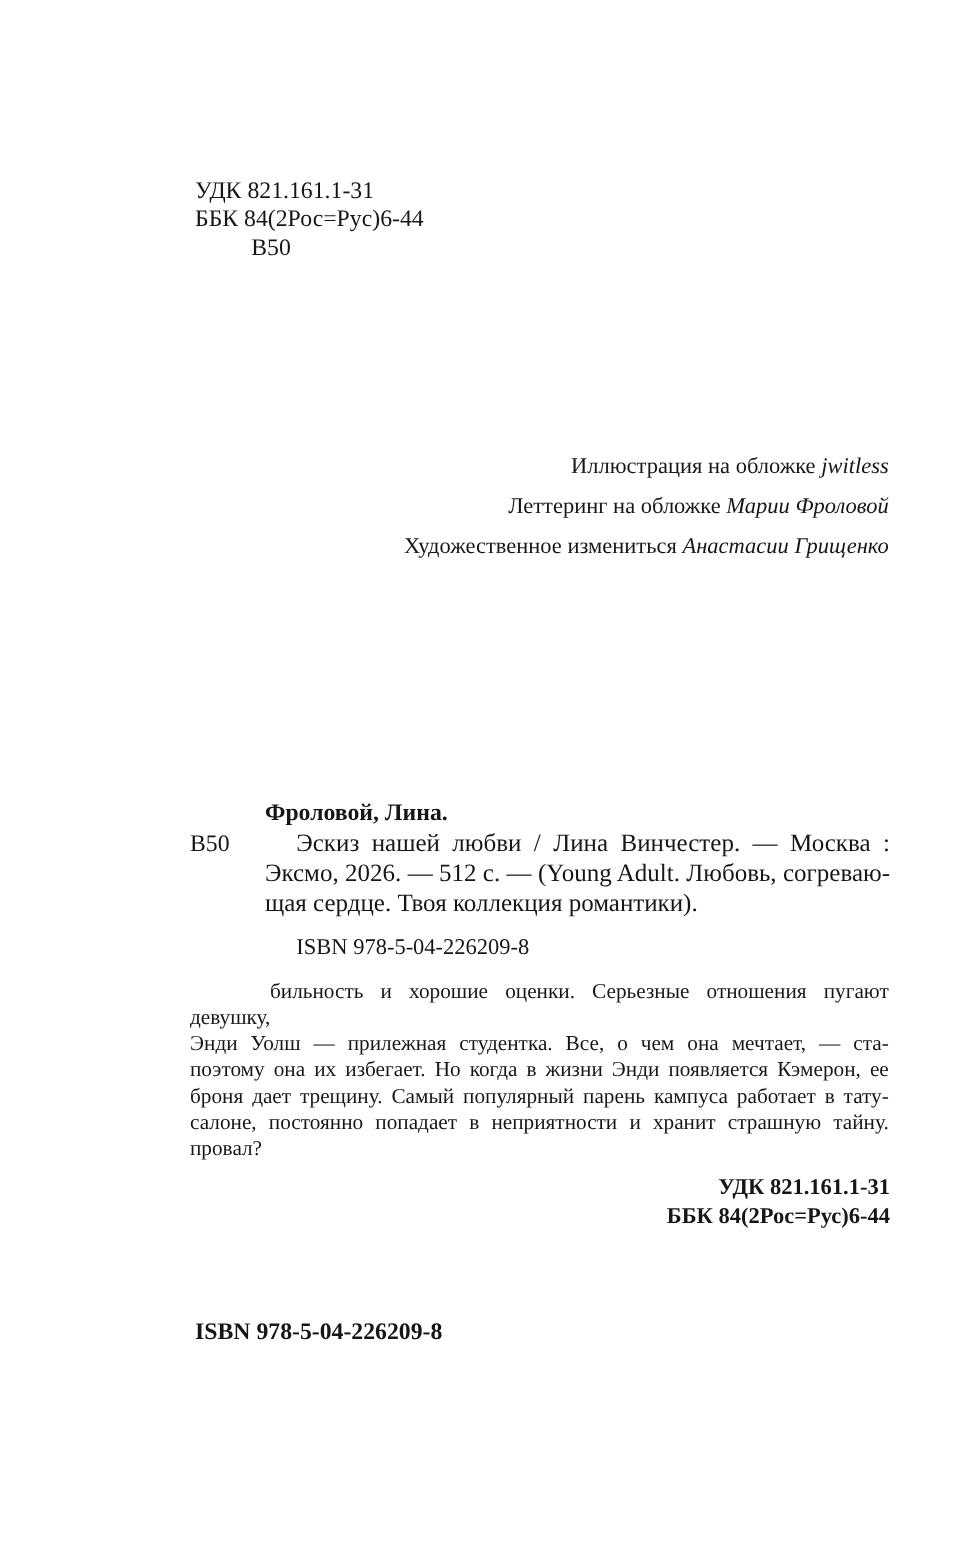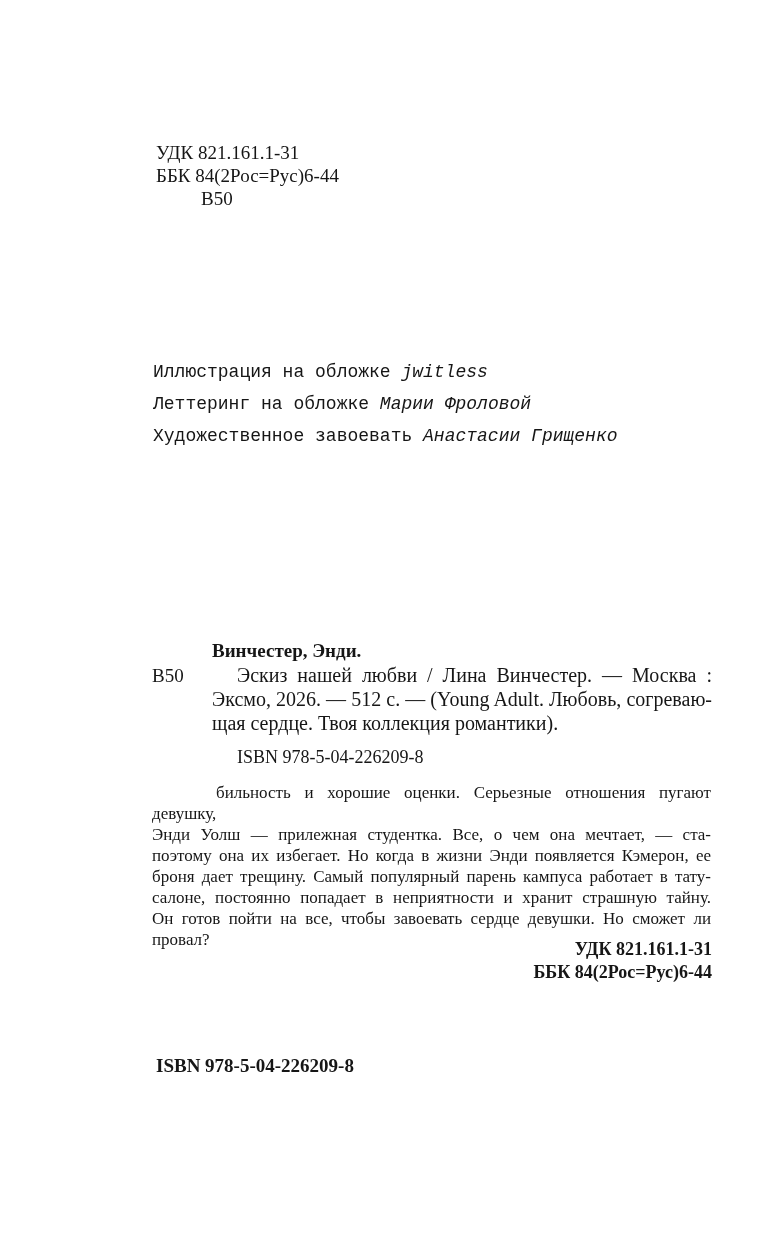--- a/index.html
+++ b/index.html
@@ -24,22 +24,21 @@
     left: 127px; top: 141px;
     font-size: 19px; line-height: 23px;
     white-space: nowrap;
   }
   .top-codes .sign { padding-left: 45px; }
 
   
   .credits {
     left: 124px; top: 356px; width: 558px;
     font-size: 18px; line-height: 32px;
-    text-align: left;
-    font-family: Liberation Mono, monospace;
+    text-align: right;
   }
   .credits em { font-style: italic; }
 
   
   .card-heading {
     left: 183px; top: 640px;
     font-size: 19px; font-weight: bold;
     white-space: nowrap;
   }
   .card-sign {
@@ -99,44 +98,43 @@
   <div class="abs top-codes">
     <div class="line">УДК 821.161.1-31</div>
     <div class="line">ББК 84(2Рос=Рус)6-44</div>
     <div class="line sign">В50</div>
   </div>
 
   <div class="abs credits">
 
   <div class="credit-line"><span>Иллюстрация на обложке</span> <em>jwitless</em></div>
       <div class="credit-line"><span>Леттеринг на обложке</span> <em>Марии Фроловой</em></div>
-      <div class="credit-line"><span>Художественное завоевать</span> <em>Анастасии Грищенко</em></div>
+      <div class="credit-line"><span>Художественное измениться</span> <em>Анастасии Грищенко</em></div>
     </div>
 
-  <div class="abs card-heading">Винчестер, Энди.</div>
+  <div class="abs card-heading">Фроловой, Лина.</div>
 
   <div class="abs card-sign">В50</div>
 
   <div class="abs card-desc">
 
   <div class="jline">Эскиз нашей любви / Лина Винчестер. — Москва :</div>
       <div class="jline">Эксмо, 2026. — 512 с. — (Young Adult. Любовь, согреваю-</div>
       <div class="jline">щая сердце. Твоя коллекция романтики).</div>
     </div>
 
   <div class="abs card-isbn">ISBN 978-5-04-226209-8</div>
 
   <div class="abs annotation">
 
   <div class="jline">бильность и хорошие оценки. Серьезные отношения пугают девушку,</div>
       <div class="jline">Энди Уолш — прилежная студентка. Все, о чем она мечтает, — ста-</div>
       <div class="jline">поэтому она их избегает. Но когда в жизни Энди появляется Кэмерон, ее</div>
       <div class="jline">броня дает трещину. Самый популярный парень кампуса работает в тату-</div>
       <div class="jline">салоне, постоянно попадает в неприятности и хранит страшную тайну.</div>
-      <div class="jline">Он готов пойти на все, чтобы завоевать сердце девушки. Но сможет ли</div>
       <div class="jline">провал?</div>
     </div>
 
   <div class="abs bottom-codes">
     <div class="line">УДК 821.161.1-31</div>
     <div class="line">ББК 84(2Рос=Рус)6-44</div>
   </div>
 
   <div class="abs bottom-isbn">ISBN 978-5-04-226209-8</div>
 

